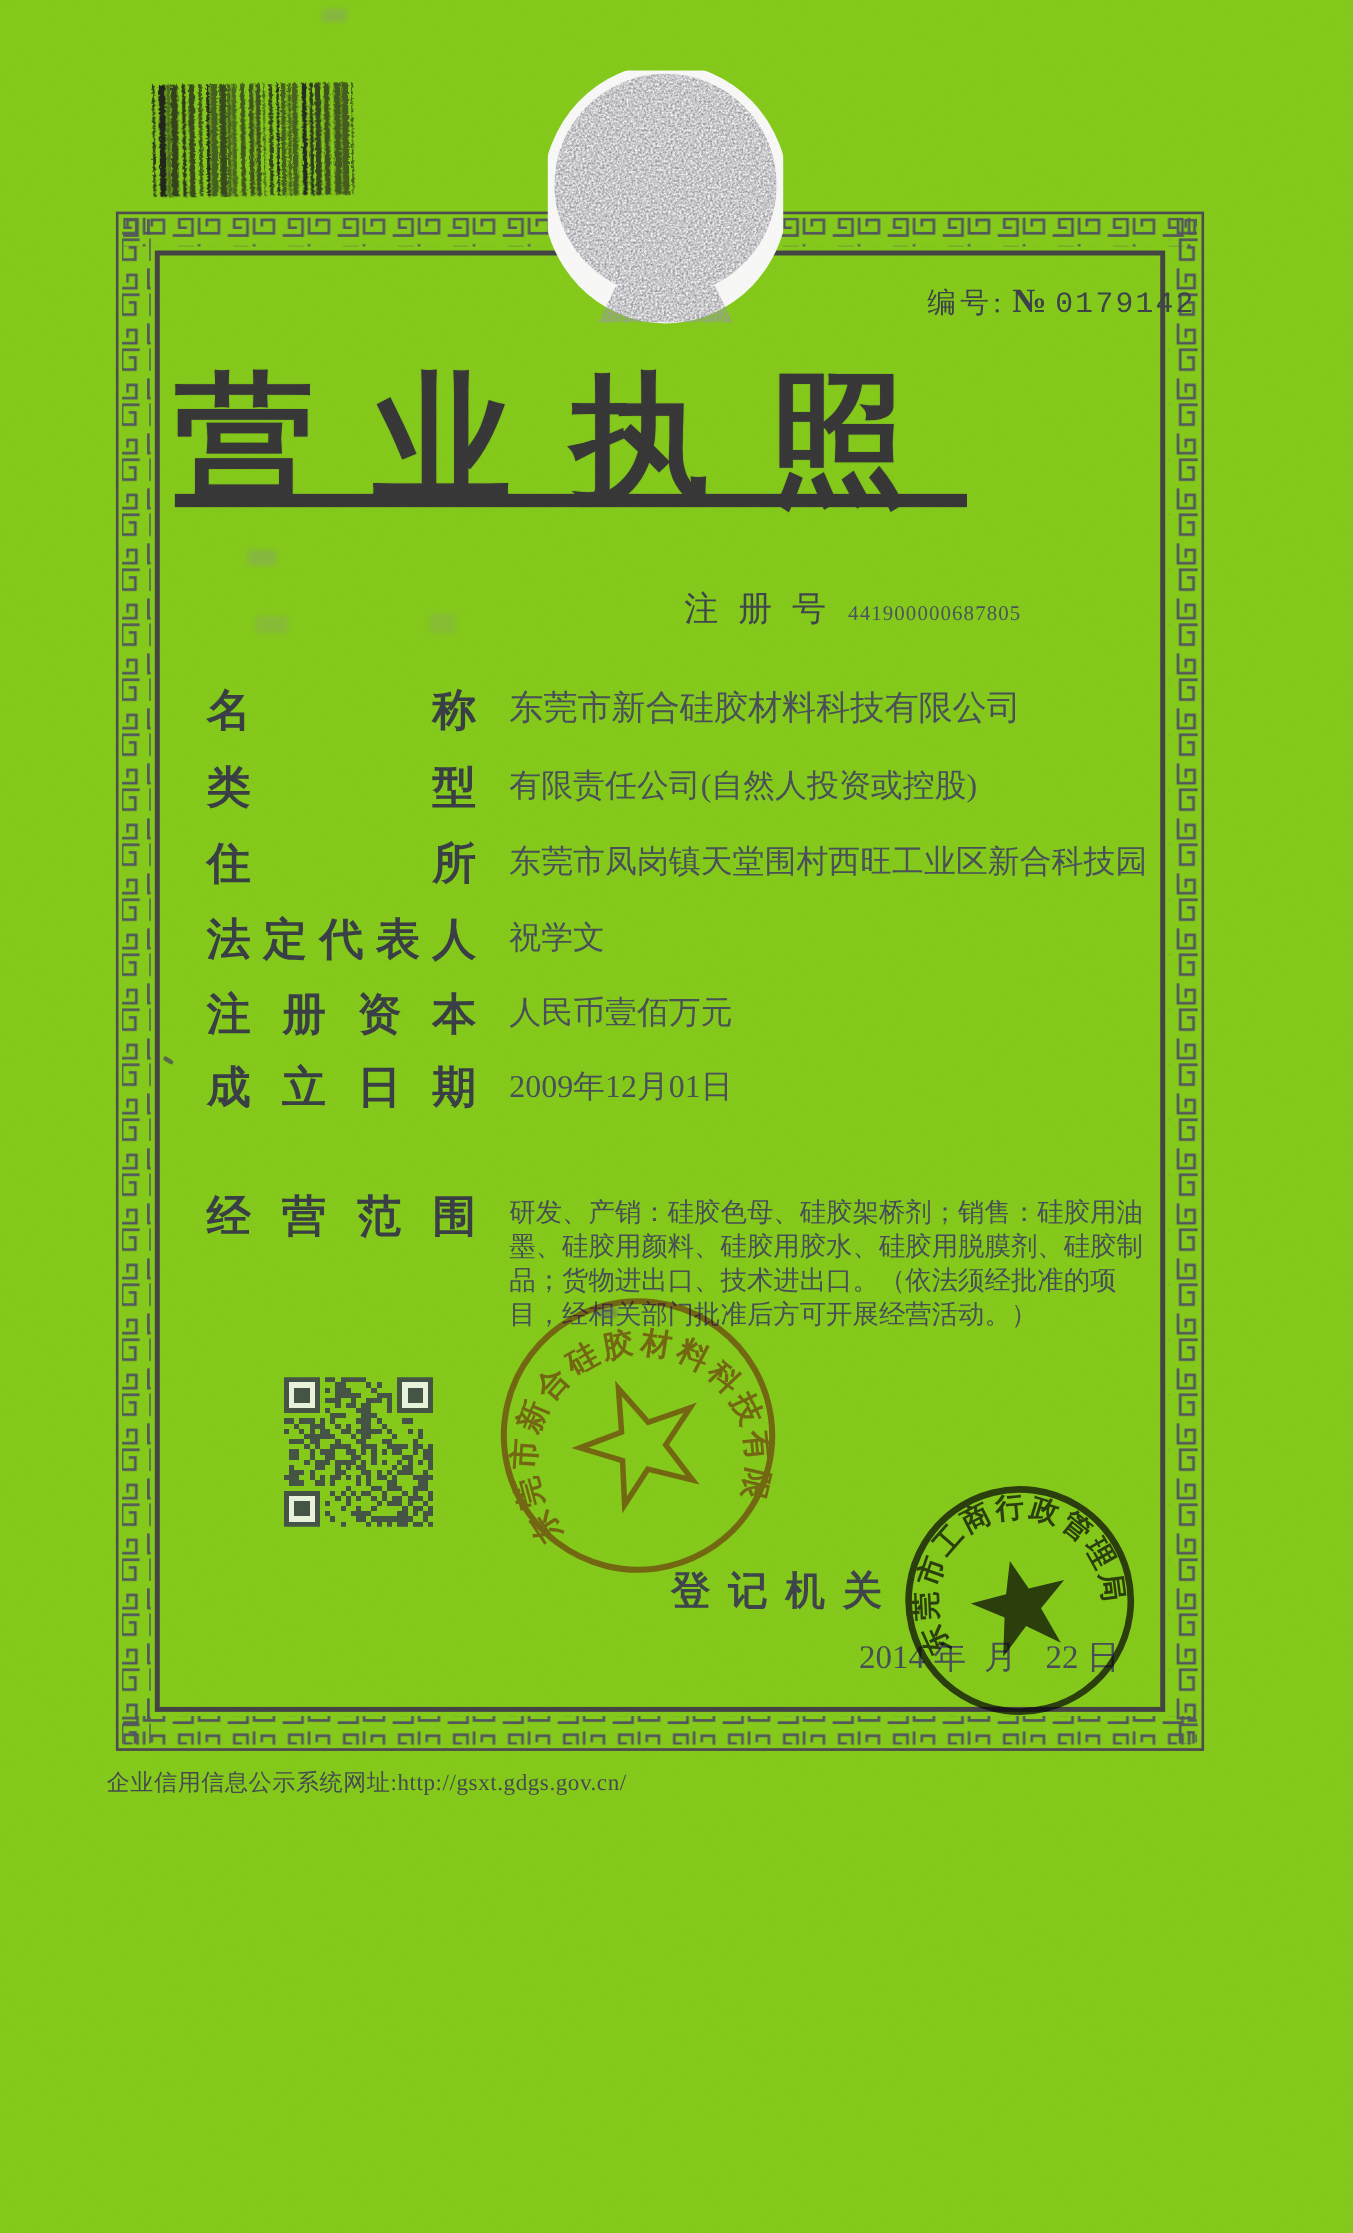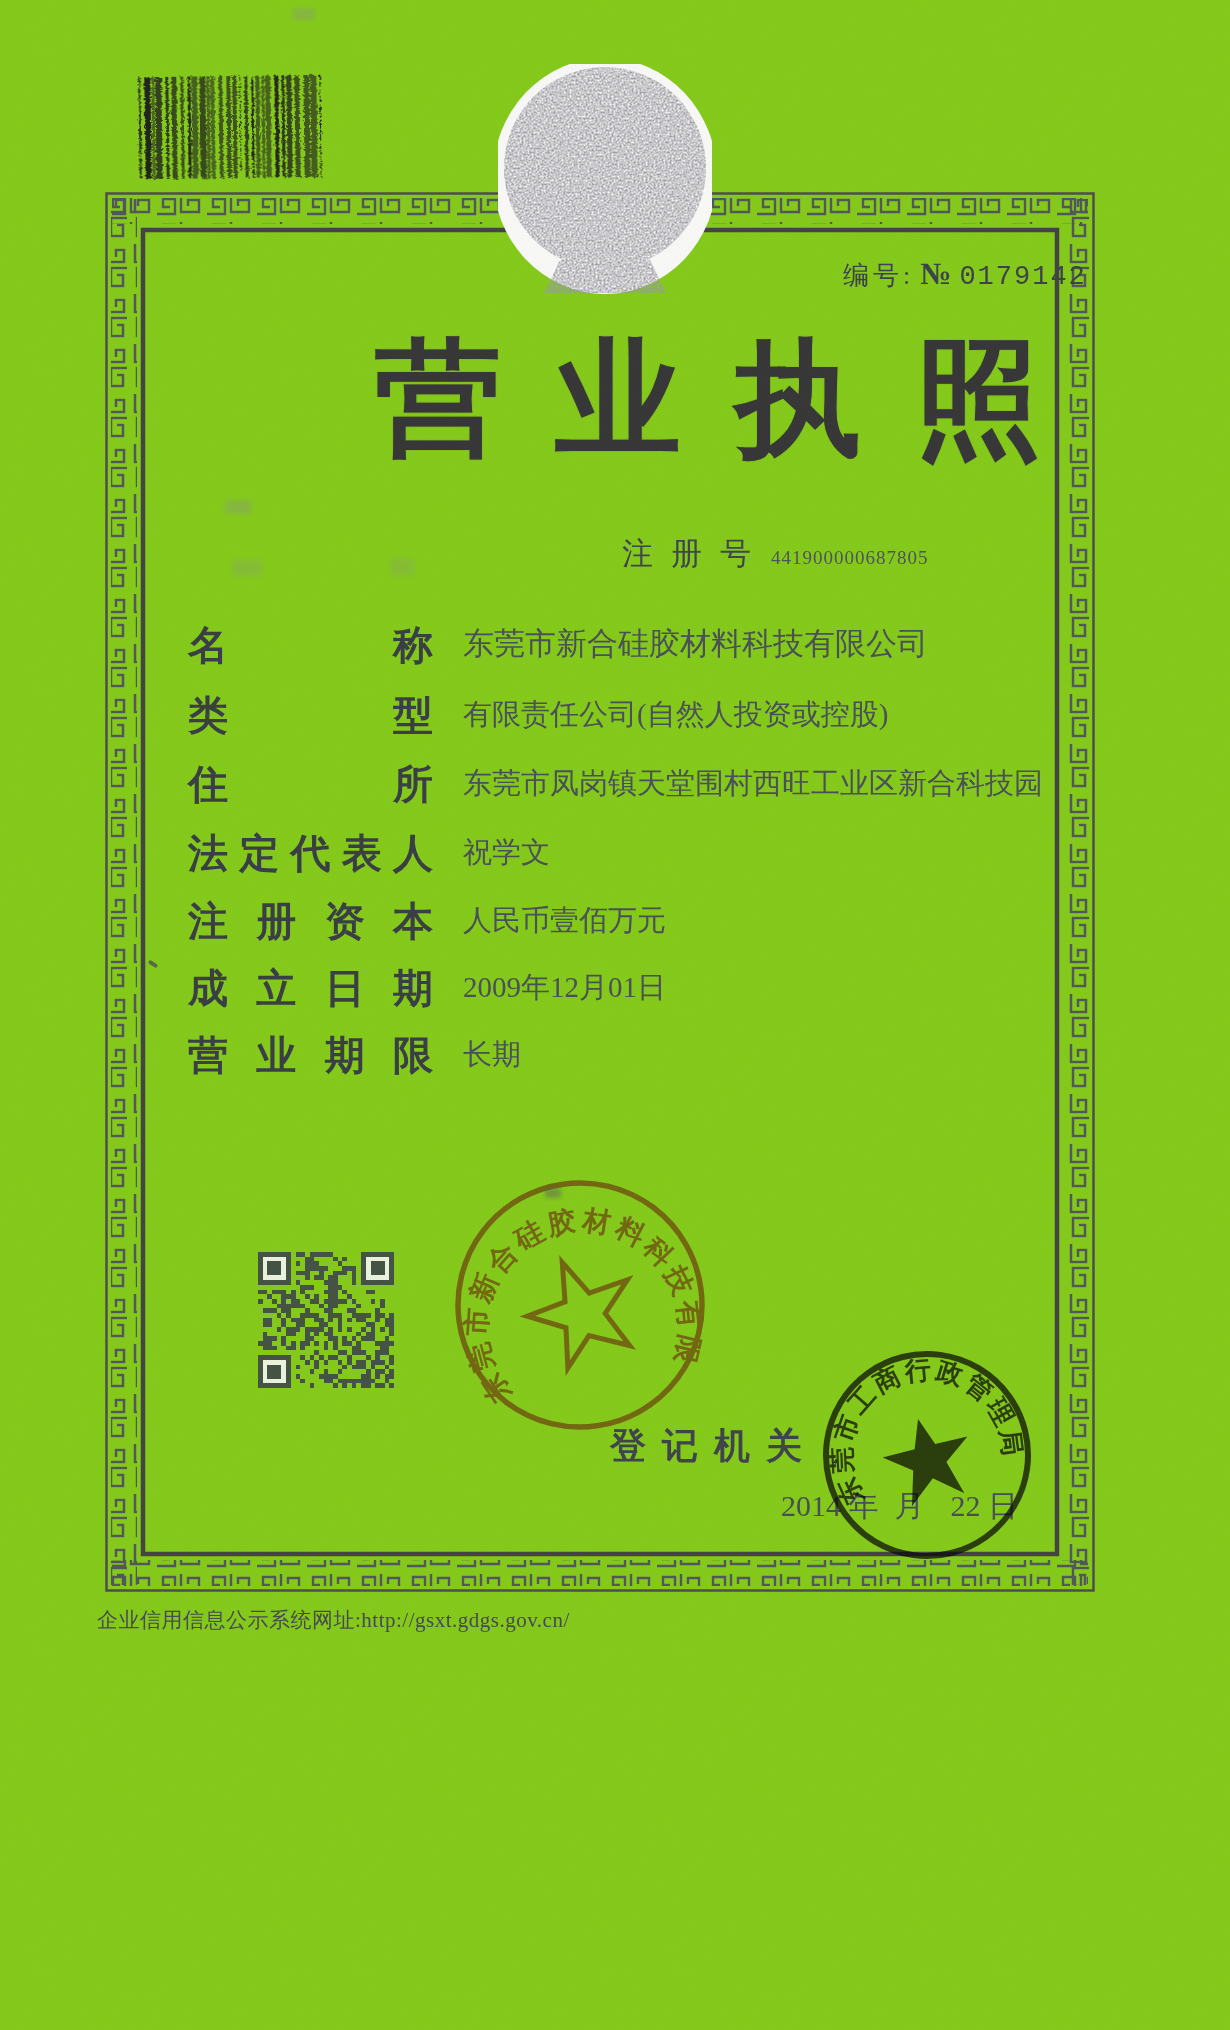--- a/index.html
+++ b/index.html
@@ -16,25 +16,26 @@
   .barcode{left:137px; top:74px; transform:rotate(-0.8deg);}
   .emblem{left:498px; top:64px;}
   .qr{left:258px; top:1252px;}
   
   .serial{left:843px; top:256px; white-space:nowrap; color:#3a4047;}
   .serial .lab{font-size:26px; letter-spacing:4px;}
   .serial .no-sym{font-size:31px; font-weight:bold; margin:0 8px 0 6px;}
   .serial .num{font-size:27px; font-family:"Liberation Mono","DejaVu Sans Mono",monospace; letter-spacing:2px;}
   
   .license-title{
-    left:105px; top:330px; width:990px; text-align:right;
+    left:105px; top:330px; width:990px; text-align:left;
     font-family:"DejaVu Sans","Liberation Sans",sans-serif;
     font-size:126px; font-weight:900; color:#343434;
     letter-spacing:54px; text-indent:54px; line-height:1.1;
     text-shadow:0 0 1px rgba(60,60,60,.6);
+    text-decoration:underline;
   }
   
   .regline{left:622px; top:533px; white-space:nowrap;}
   .regline .rlab{font-size:31px; letter-spacing:18px; color:#3c434a;}
   .regline .rnum{font-size:19px; letter-spacing:1px; margin-left:2px; color:#49525a;}
   
   .row{left:188px; width:880px; white-space:nowrap;}
   .flabel{
     display:inline-block; width:246px; vertical-align:top;
     font-size:40px; font-weight:700; color:#363c42;
@@ -162,22 +163,22 @@
   </div>
   <div class="abs row" style="top:894px">
     <span class="flabel">注册资本</span><span class="fvalue">人民币壹佰万元</span>
   </div>
   <div class="abs row" style="top:826px">
     <span class="flabel">法定代表人</span><span class="fvalue">祝学文</span>
   </div>
   <div class="abs row" style="top:961px">
     <span class="flabel">成立日期</span><span class="fvalue">2009年12月01日</span>
   </div>
-  <div class="abs row" style="top:1028px">
-    <span class="flabel">营业期限</span><span class="fvalue">长期</span>
+  <div class="abs row" style="top:1078px">
+    <span class="flabel">经营范围</span><span class="fvalue para">研发、产销：硅胶色母、硅胶架桥剂；销售：硅胶用油墨、硅胶用颜料、硅胶用胶水、硅胶用脱膜剂、硅胶制品；货物进出口、技术进出口。（依法须经批准的项目，经相关部门批准后方可开展经营活动。）</span>
   </div>
 
   <svg class="abs qr" width="136" height="136" viewBox="0 0 29 29" style="shape-rendering:crispEdges">
     <g id="qr-modules" opacity="0.88">
         <rect x="8" y="0" width="1" height="1" fill="#3a4149"></rect>
         <rect x="9" y="0" width="1" height="1" fill="#3a4149"></rect>
         <rect x="11" y="0" width="1" height="1" fill="#3a4149"></rect>
         <rect x="12" y="0" width="1" height="1" fill="#3a4149"></rect>
         <rect x="13" y="0" width="1" height="1" fill="#3a4149"></rect>
         <rect x="14" y="0" width="1" height="1" fill="#3a4149"></rect>

